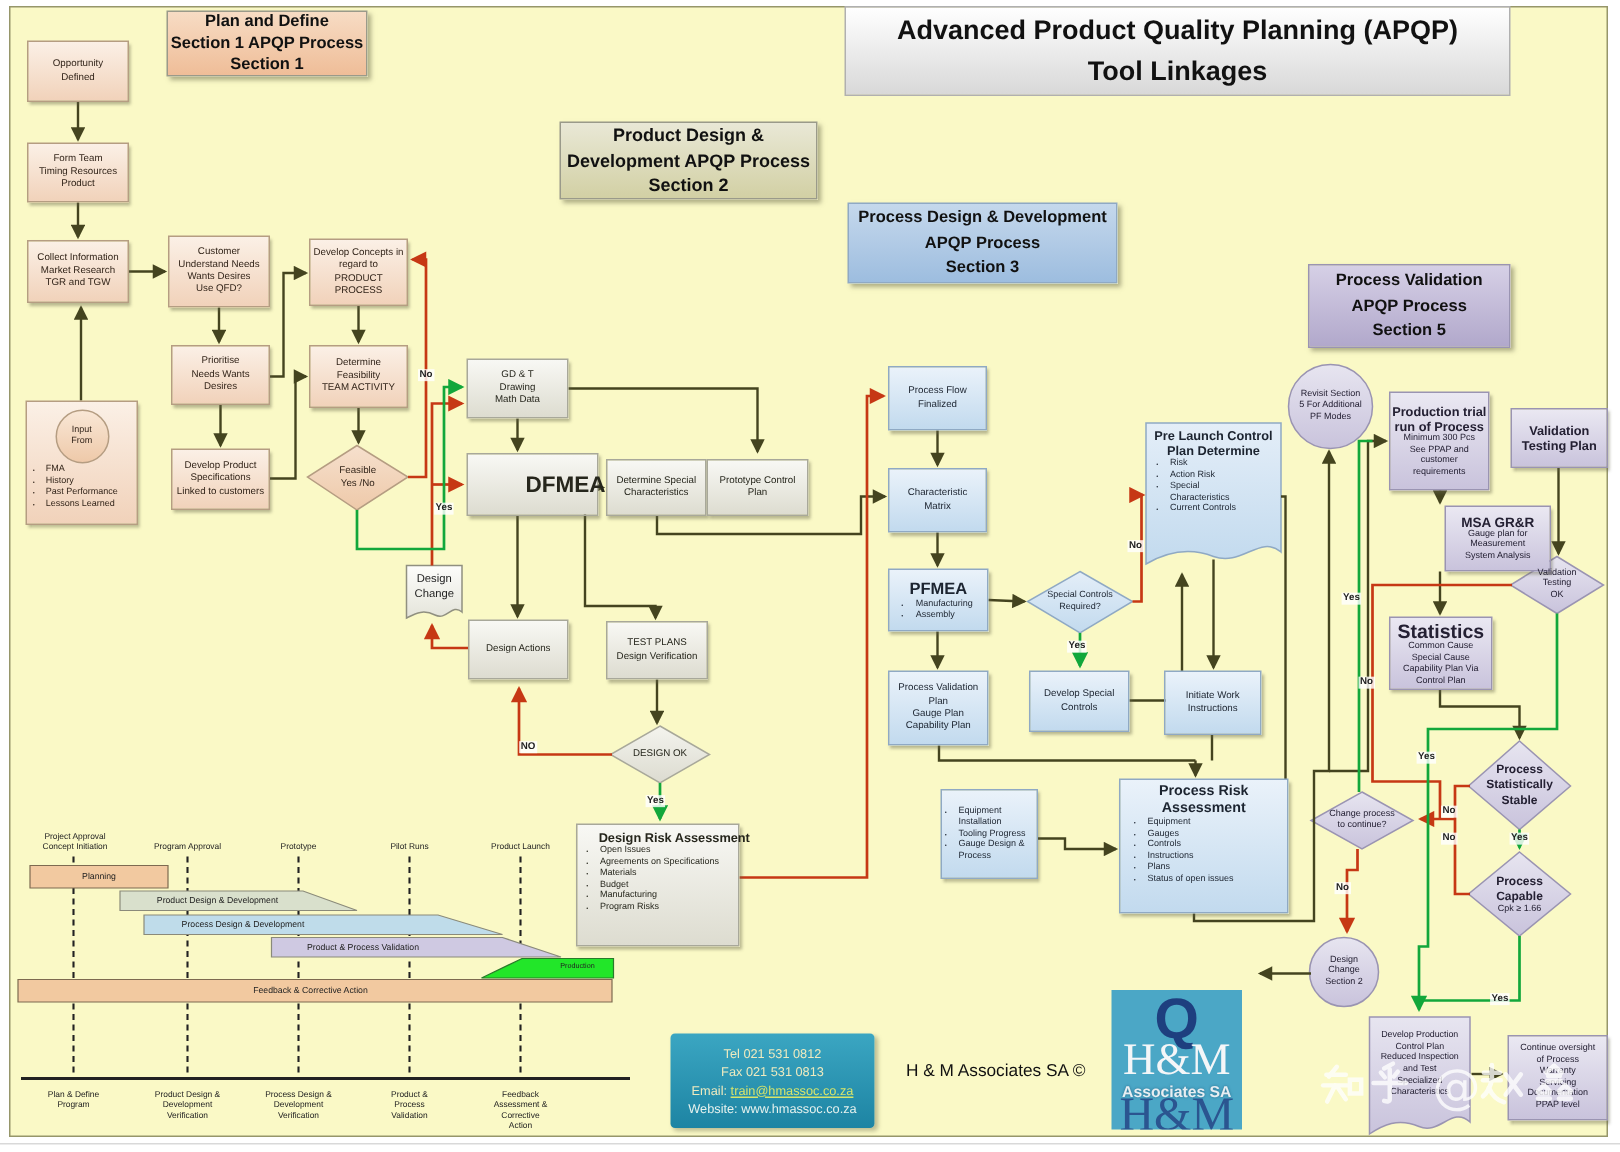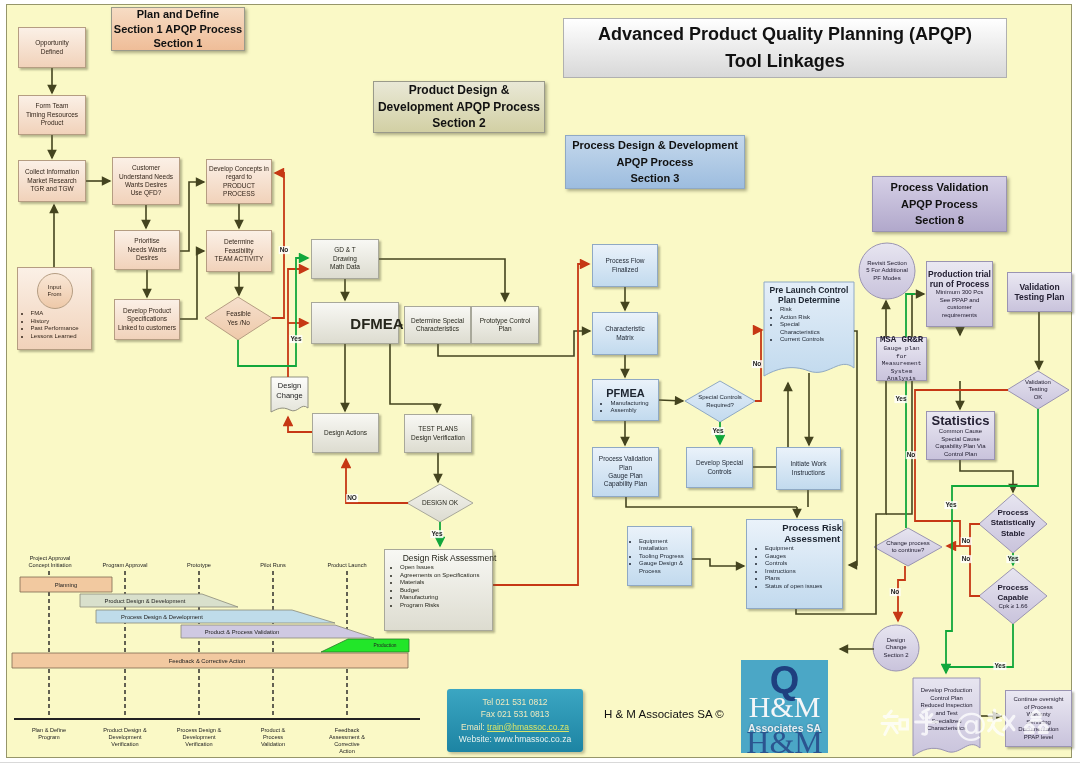--- a/index.html
+++ b/index.html
@@ -191,21 +191,21 @@
       <path d="M238,340 L238,366 L296,366 L296,258 L308,258" marker-end="url(#ag)"></path>
       <path d="M440,522 L440,546" marker-end="url(#ag)"></path>
       <path d="M720,422 L720,444" marker-end="url(#ag)"></path>
       <path d="M906,528 L906,294 L915,294"></path>
       <path d="M1038,409 L1038,486 L952,486 L952,631 L946,631 L946,673" marker-end="url(#ag)"></path>
       <path d="M1013,553 L1013,565" marker-end="url(#ag)"></path>
       <path d="M1013,624 L1013,667 L946,667"></path>
     </g>
   </svg>
 
-  <div class="node hdr" style="left:563px;top:18px;width:444px;height:60px;font-size:18px;line-height:1.5;
+  <div class="node hdr" style="left:563px;top:4px;width:444px;height:60px;font-size:18px;line-height:1.5;
               background:linear-gradient(#ffffff,#d8d8d8);border:1px solid #b0b0b0;text-align:center;">
     <div class="txt">Advanced Product Quality Planning (APQP)
 Tool Linkages</div>
   </div>
   <div class="node hdr s1t" style="left:111px;top:7px;width:134px;height:44px;font-size:11px;line-height:1.35;">
     <div class="txt">Plan and Define
 Section 1 APQP Process
 Section 1</div>
   </div>
   <div class="node hdr s2t" style="left:325px;top:81px;width:172px;height:52px;font-size:12px;line-height:1.4;margin-left:48px;">
@@ -214,21 +214,21 @@
 Section 2</div>
   </div>
   <div class="node hdr s3t" style="left:565px;top:135px;width:180px;height:54px;font-size:11px;line-height:1.5;">
     <div class="txt">Process Design &amp; Development
 APQP Process
 Section 3</div>
   </div>
   <div class="node hdr s4t" style="left:872px;top:176px;width:135px;height:56px;font-size:11px;line-height:1.5;">
     <div class="txt">Process Validation
 APQP Process
-Section 8</div>
+Section 5</div>
   </div>
 
   <div class="node rectnode s1 t65" style="left:18px;top:27px;width:68px;height:41px;">
     <div class="txt">Opportunity
 Defined</div>
   </div>
   <div class="node rectnode s1 t65" style="left:18px;top:95px;width:68px;height:40px;">
     <div class="txt">Form Team
 Timing Resources
 Product</div>
@@ -307,21 +307,21 @@
     <div class="txt">Design Actions</div>
   </div>
   <div class="node rectnode s2 t65" style="left:404px;top:414px;width:68px;height:39px;">
     <div class="txt">TEST PLANS
 Design Verification</div>
   </div>
   <div class="shapetxt t65" style="left:407px;top:484px;width:66px;height:38px;color:#26261c;">
     <div class="txt">DESIGN OK</div>
   </div>
   <div class="node rectnode s2" style="left:384px;top:549px;width:109px;height:82px;justify-content:flex-start;align-items:flex-start;padding:3px 2px 0 4px;">
-    <div class="txt" style="font-size:8.5px;font-weight:normal;align-self:center;white-space:nowrap;margin-left:20px;">Design Risk Assessment</div>
+    <div class="txt" style="font-size:8.5px;font-weight:bold;align-self:center;white-space:nowrap;margin-left:20px;">Design Risk Assessment</div>
     <ul class="blt t6" style="padding-left:11px;">
       <li>Open Issues</li>
       <li>Agreements on Specifications</li>
       <li>Materials</li>
       <li>Budget</li>
       <li>Manufacturing</li>
       <li>Program Risks</li>
     </ul>
   </div>
 
@@ -368,21 +368,21 @@
       <li>Current Controls</li>
     </ul>
   </div>
   <div class="node rectnode s3" style="left:627px;top:526px;width:65px;height:60px;align-items:flex-start;padding-left:2px;">
     <ul class="blt t6" style="padding-left:9px;text-align:left;">
       <li style="width:48px;">Equipment Installation</li>
       <li>Tooling Progress</li>
       <li style="width:48px;">Gauge Design &amp; Process</li>
     </ul>
   </div>
-  <div class="node rectnode s3" style="left:746px;top:519px;width:97px;height:90px;justify-content:flex-start;align-items:flex-end;">
+  <div class="node rectnode s3" style="left:746px;top:519px;width:113px;height:90px;justify-content:flex-start;">
     <div class="txt" style="font-size:9.5px;font-weight:bold;margin-top:2px;">Process Risk
 Assessment</div>
     <ul class="blt t6" style="align-self:flex-start;margin-left:10px;">
       <li>Equipment</li>
       <li>Gauges</li>
       <li>Controls</li>
       <li>Instructions</li>
       <li>Plans</li>
       <li>Status of open issues</li>
     </ul>
@@ -398,21 +398,21 @@
 run of Process</div>
     <div class="txt t6">Minimum 300 Pcs
 See PPAP and
 customer
 requirements</div>
   </div>
   <div class="node rectnode s4" style="left:1007px;top:272px;width:65px;height:40px;">
     <div class="txt" style="font-size:8.5px;font-weight:bold;">Validation
 Testing Plan</div>
   </div>
-  <div class="node rectnode s4" style="left:876px;top:337px;width:51px;height:44px;font-family:Liberation Mono, monospace;">
+  <div class="node rectnode s4" style="left:963px;top:337px;width:71px;height:44px;">
     <div class="txt" style="font-size:9px;font-weight:bold;">MSA GR&amp;R</div>
     <div class="txt t6">Gauge plan for
 Measurement
 System Analysis</div>
   </div>
   <div class="shapetxt t6" style="left:1007px;top:371px;width:62px;height:38px;color:#242033;">
     <div class="txt">Validation
 Testing
 OK</div>
   </div>

